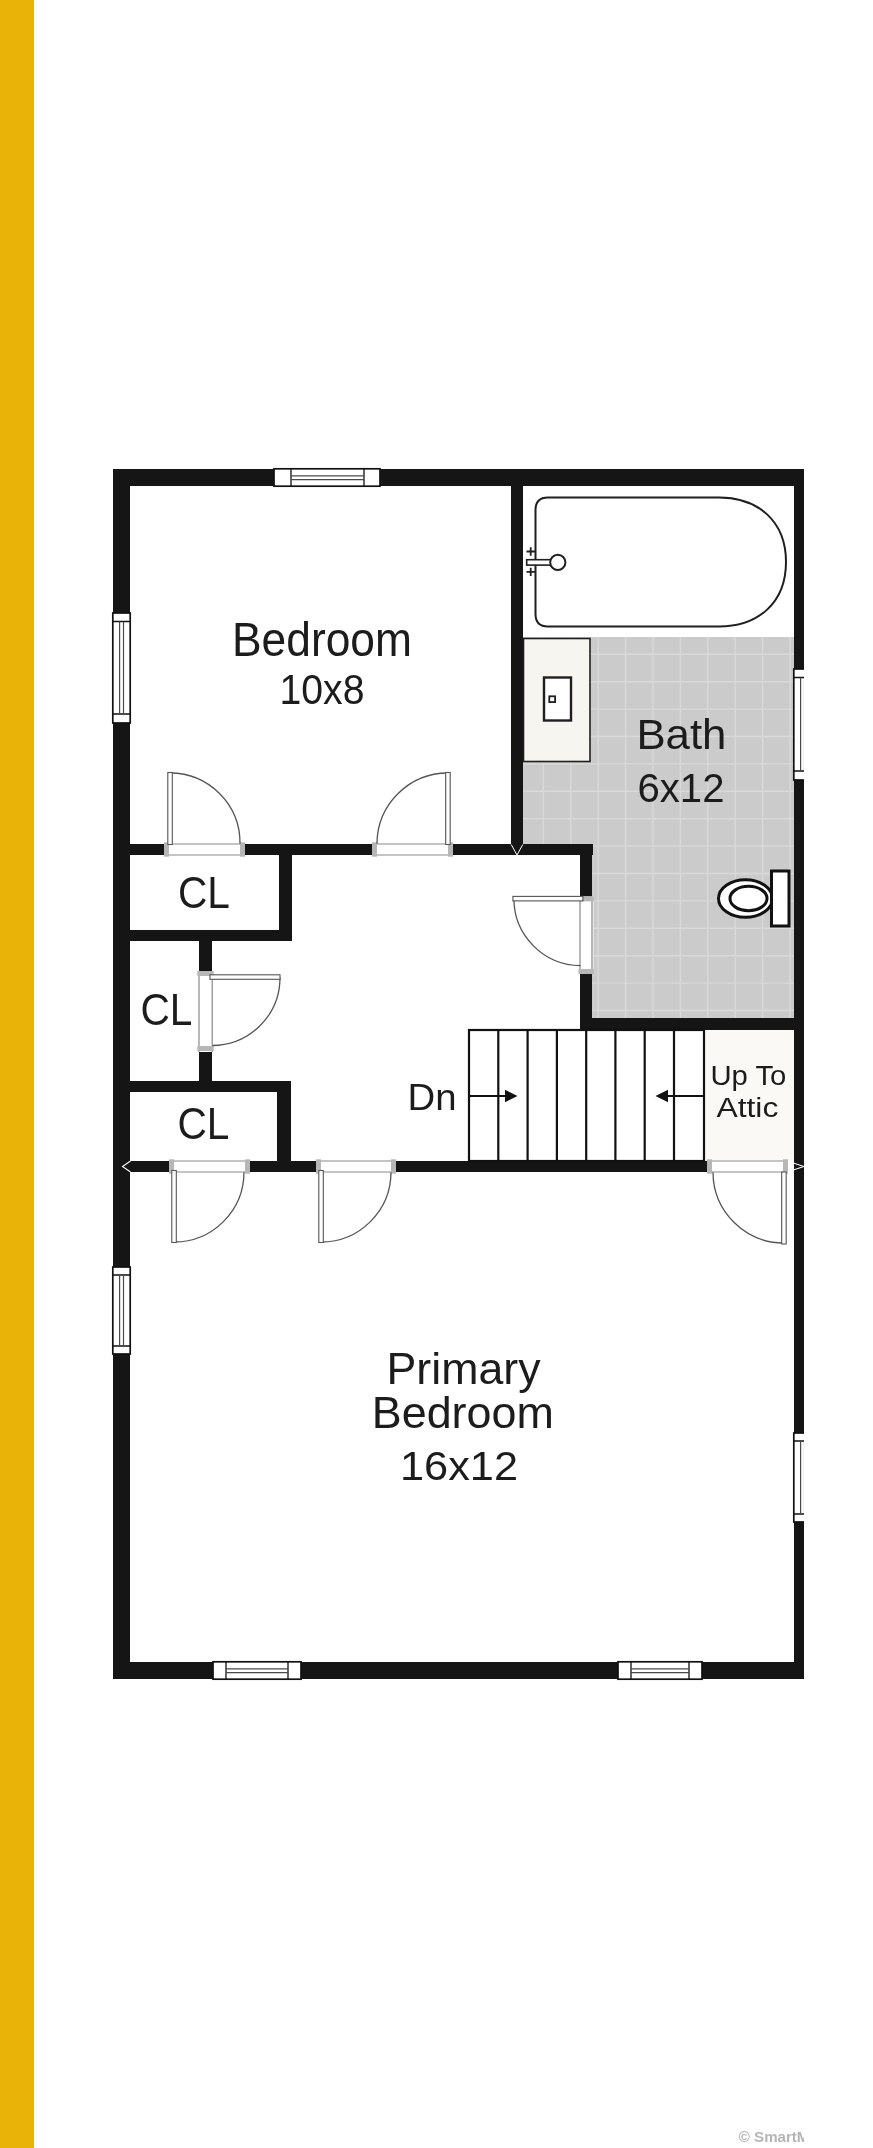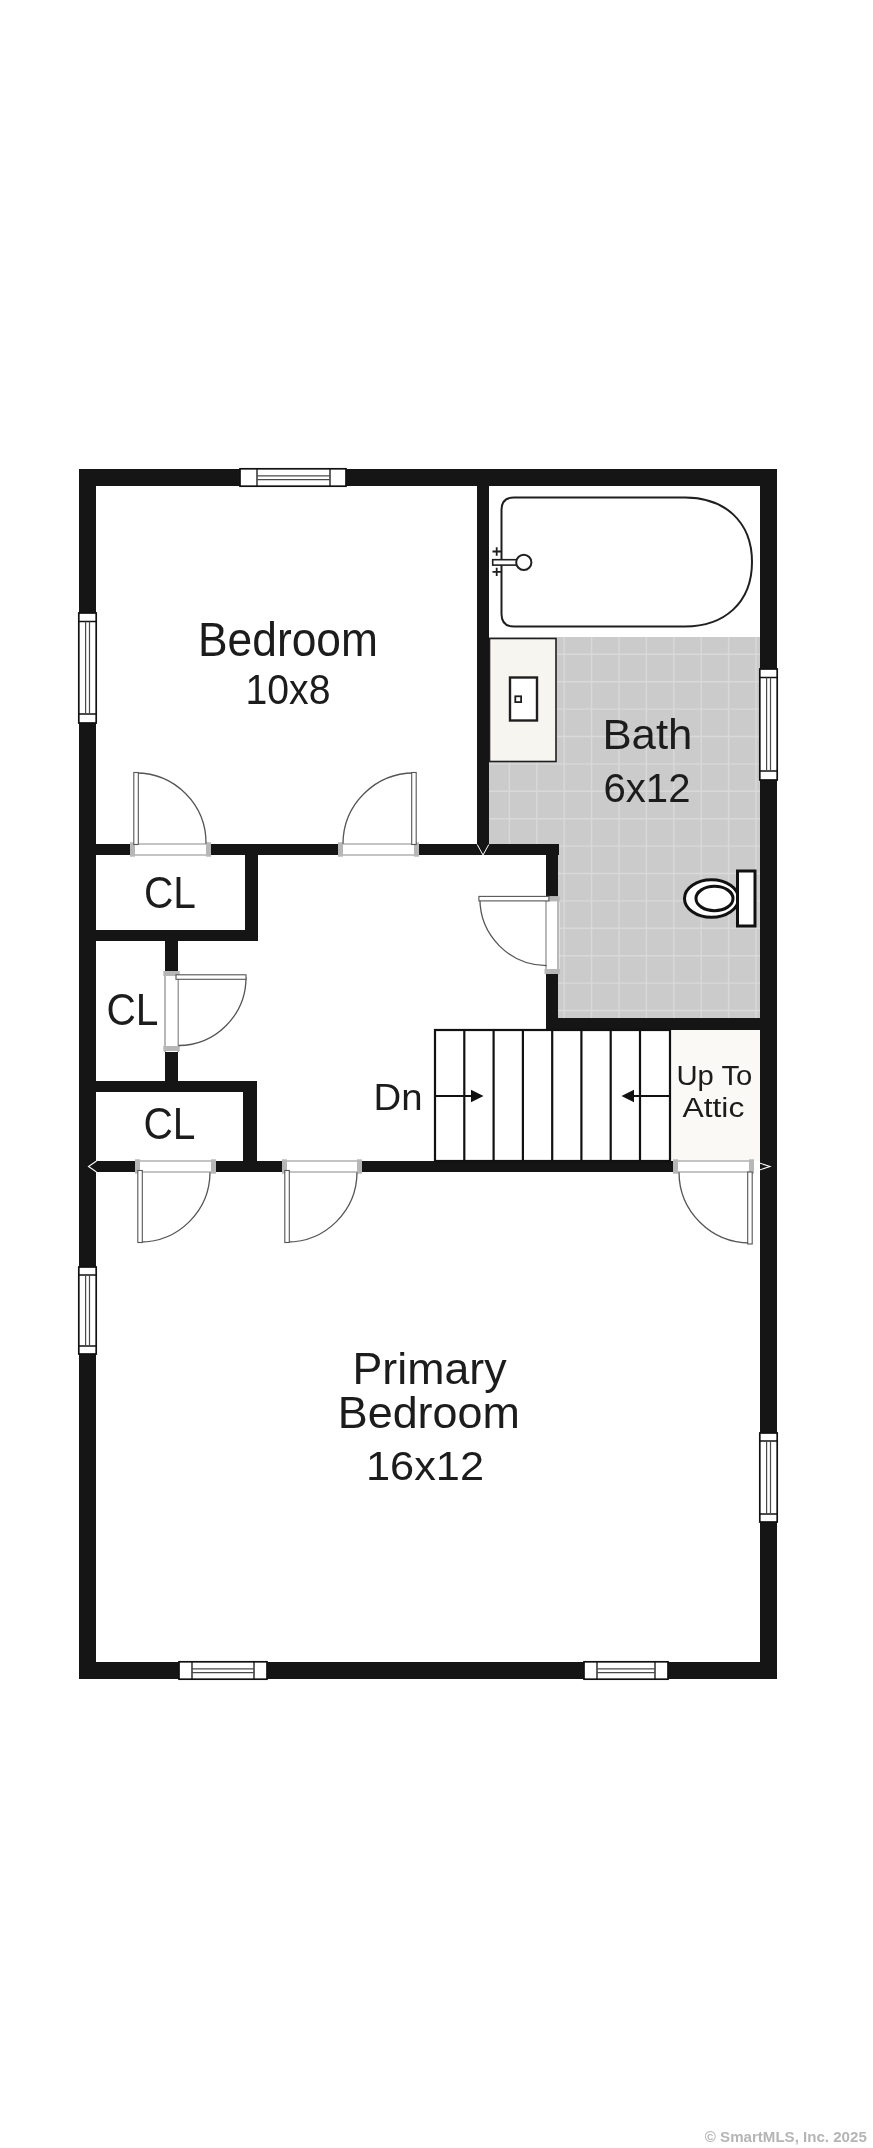--- a/index.html
+++ b/index.html
@@ -1,16 +1,16 @@
 <!DOCTYPE html>
 <html><head>
 <meta charset="utf-8">
 <style>
   html,body{margin:0;padding:0;background:#ffffff;}
-  .page{width:873px;height:2148px;position:relative;background:#eab308;overflow:hidden;}
+  .page{width:770px;height:2148px;position:relative;background:#eab308;overflow:hidden;padding-left:34px;}
   svg{display:block;}
   text{font-family:"Liberation Sans",sans-serif;fill:#1c1c1c;}
 </style>
 </head>
 <body>
 <div class="page">
 <svg width="873" height="2148" viewBox="0 0 873 2148">
 
 <rect x="0" y="0" width="873" height="2148" fill="#ffffff"></rect>
 

